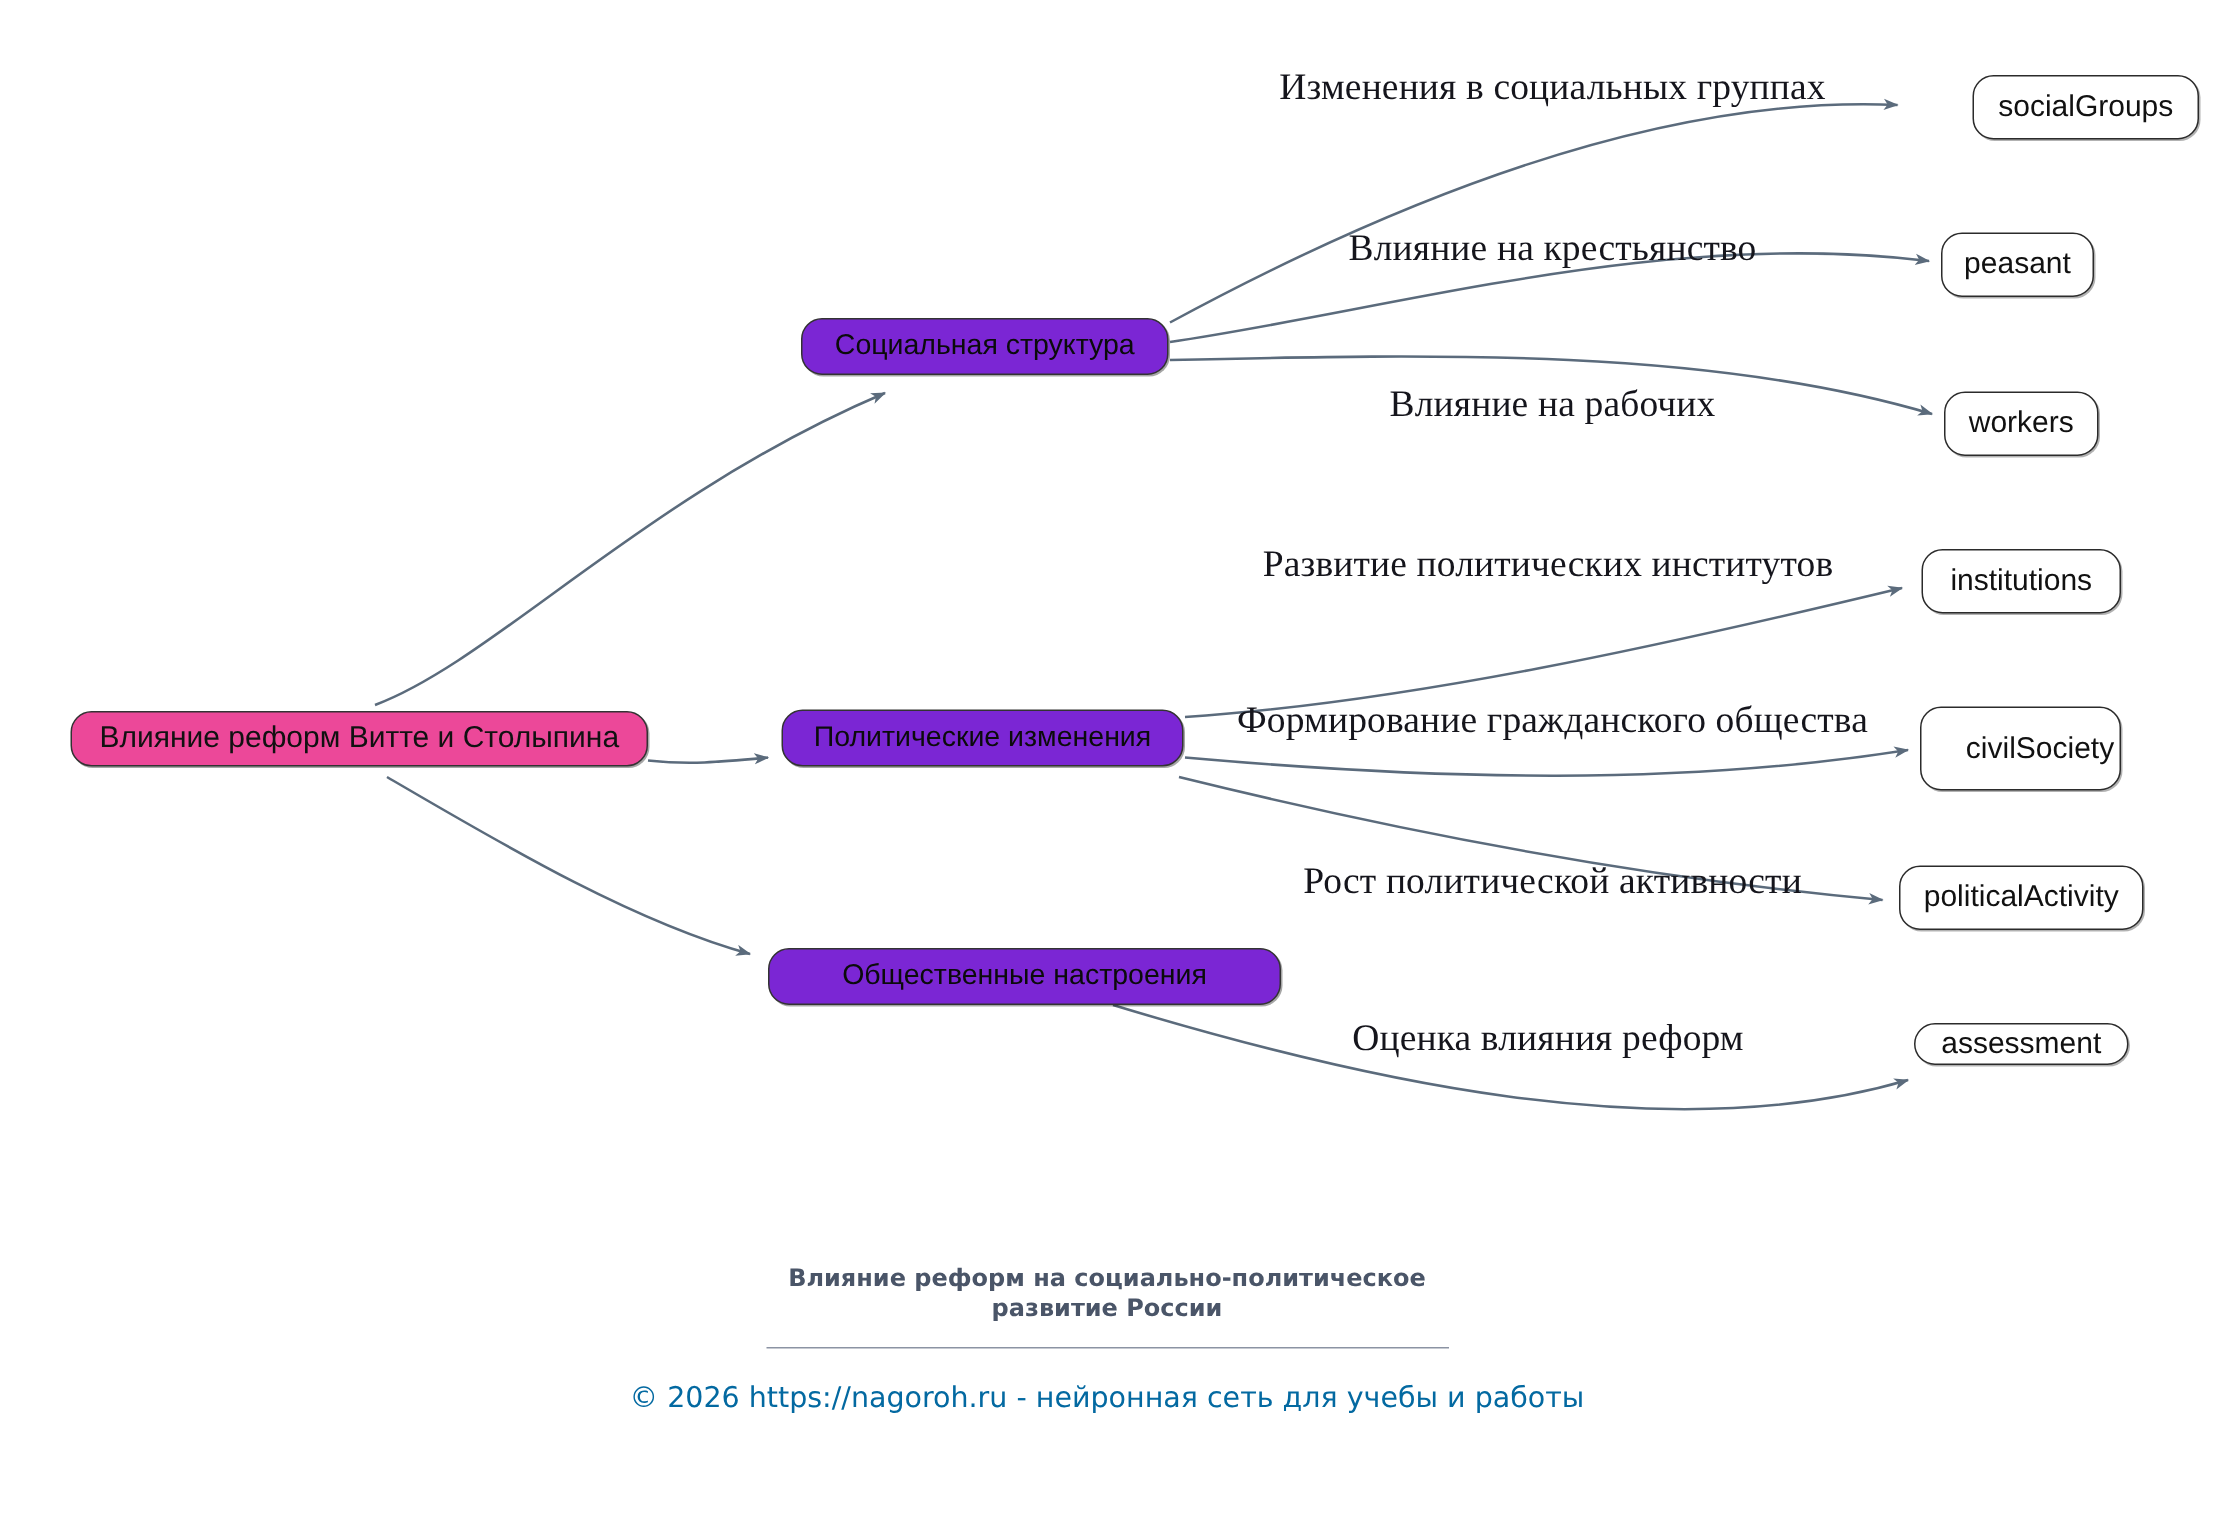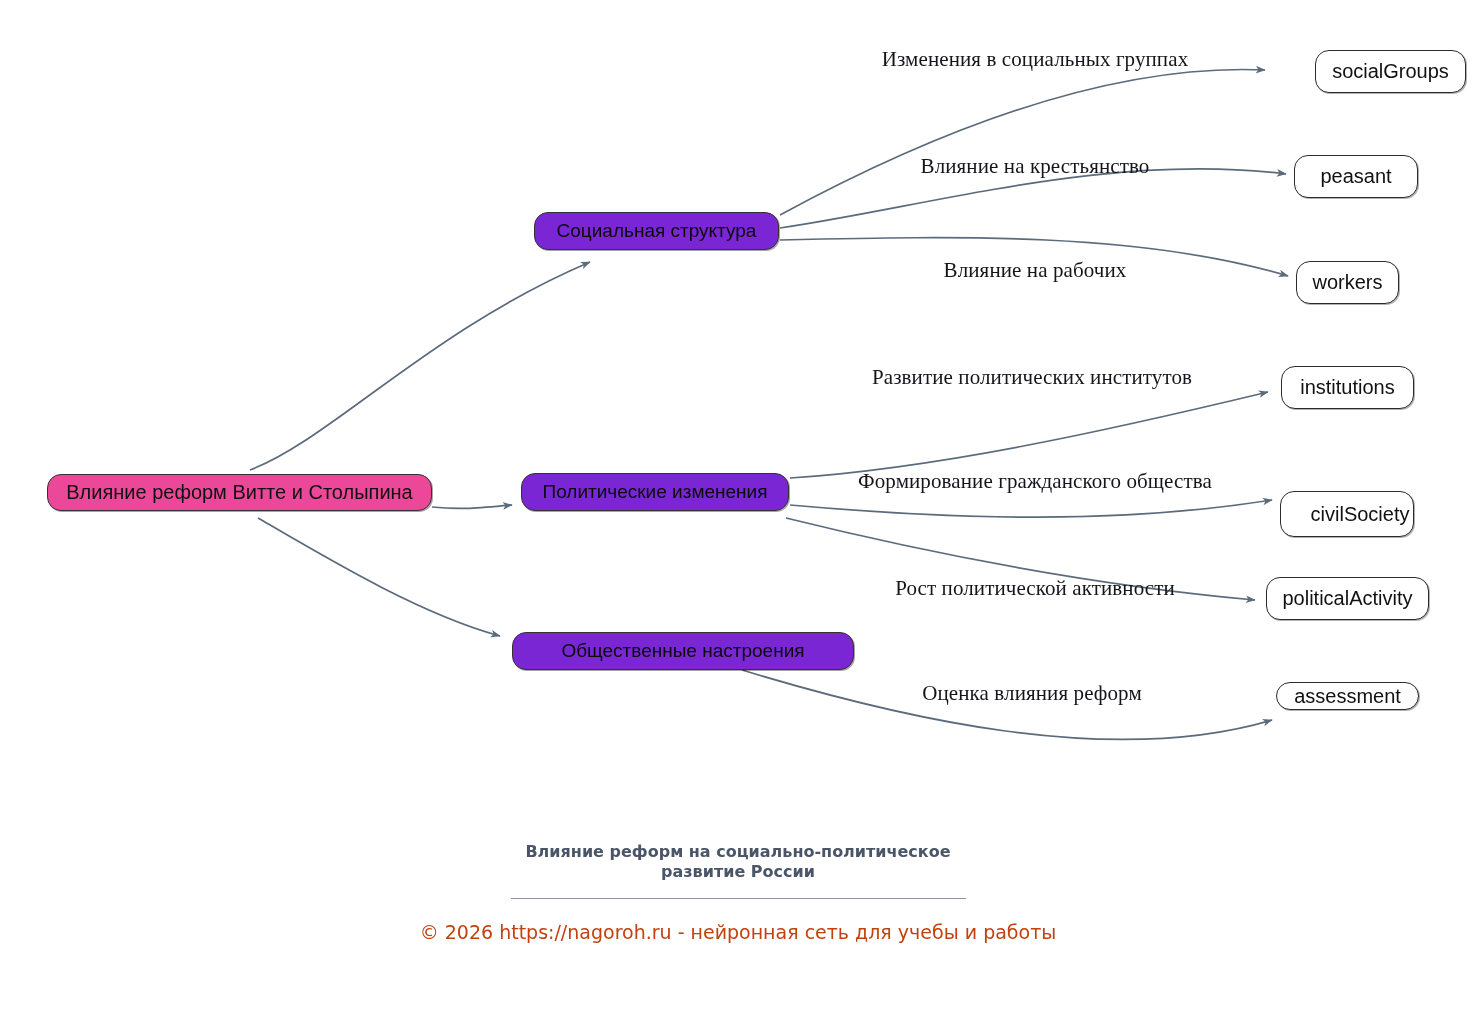--- a/index.html
+++ b/index.html
@@ -53,21 +53,21 @@
     background: #ffffff;
     border: 1.6px solid #2b2b2b;
     color: #111111;
     font-size: 20px;
     padding: 0 14px;
     box-shadow: 1px 1px 0 rgba(0,0,0,0.30);
   }
   .edge-label {
     position: absolute;
     font-family: "Liberation Serif", serif;
-    font-size: 21px;
+    font-size: 25px;
     color: #15151c;
     white-space: nowrap;
     transform: translate(-50%, -50%);
     letter-spacing: 0.1px;
   }
   #footer {
     position: absolute;
     left: 0;
     width: 1476px;
     text-align: center;
@@ -82,21 +82,21 @@
   .footer-rule {
     width: 455px;
     height: 0;
     border-top: 1.5px solid #8b93a3;
     margin: 16px auto 0 auto;
   }
   .footer-copy {
     margin-top: 22px;
     font-family: "DejaVu Sans", sans-serif;
     font-size: 19px;
-    color: #c2410c;
+    color: #0369a1;
   }
 </style>
 </head>
 <body>
 
 <div id="canvas">
 
   <svg id="edges" viewBox="0 0 1476 1012" xmlns="http://www.w3.org/2000/svg">
     <defs>
       <marker id="arrow" markerWidth="11" markerHeight="11" refX="9.2" refY="4.0" orient="auto" markerUnits="userSpaceOnUse">
@@ -134,33 +134,33 @@
   </div>
 
   <div class="node node-branch" style="left:512px; top:632px; width:342px; height:38px;">
     <span>Общественные настроения</span>
   </div>
 
   <div class="node node-leaf" style="left:1272px; top:50px; width:151px; height:43px;margin-left:43px;">
     <span>socialGroups</span>
   </div>
 
-  <div class="node node-leaf" style="left:1294px; top:155px; width:124px; height:43px;">
+  <div class="node node-leaf" style="left:1294px; top:155px; width:102px; height:43px;">
     <span>peasant</span>
   </div>
 
   <div class="node node-leaf" style="left:1296px; top:261px; width:103px; height:43px;">
     <span>workers</span>
   </div>
 
   <div class="node node-leaf" style="left:1281px; top:366px; width:133px; height:43px;">
     <span>institutions</span>
   </div>
 
-  <div class="node node-leaf" style="left:1280px; top:491px; width:134px; height:46px;padding-left:40px;">
+  <div class="node node-leaf" style="left:1280px; top:471px; width:134px; height:56px;padding-left:40px;">
     <span>civilSociety</span>
   </div>
 
   <div class="node node-leaf" style="left:1266px; top:577px; width:163px; height:43px;text-align:center;">
     <span>politicalActivity</span>
   </div>
 
   <div class="node node-leaf" style="left:1276px; top:682px; width:143px; height:28px;">
     <span>assessment</span>
   </div>

